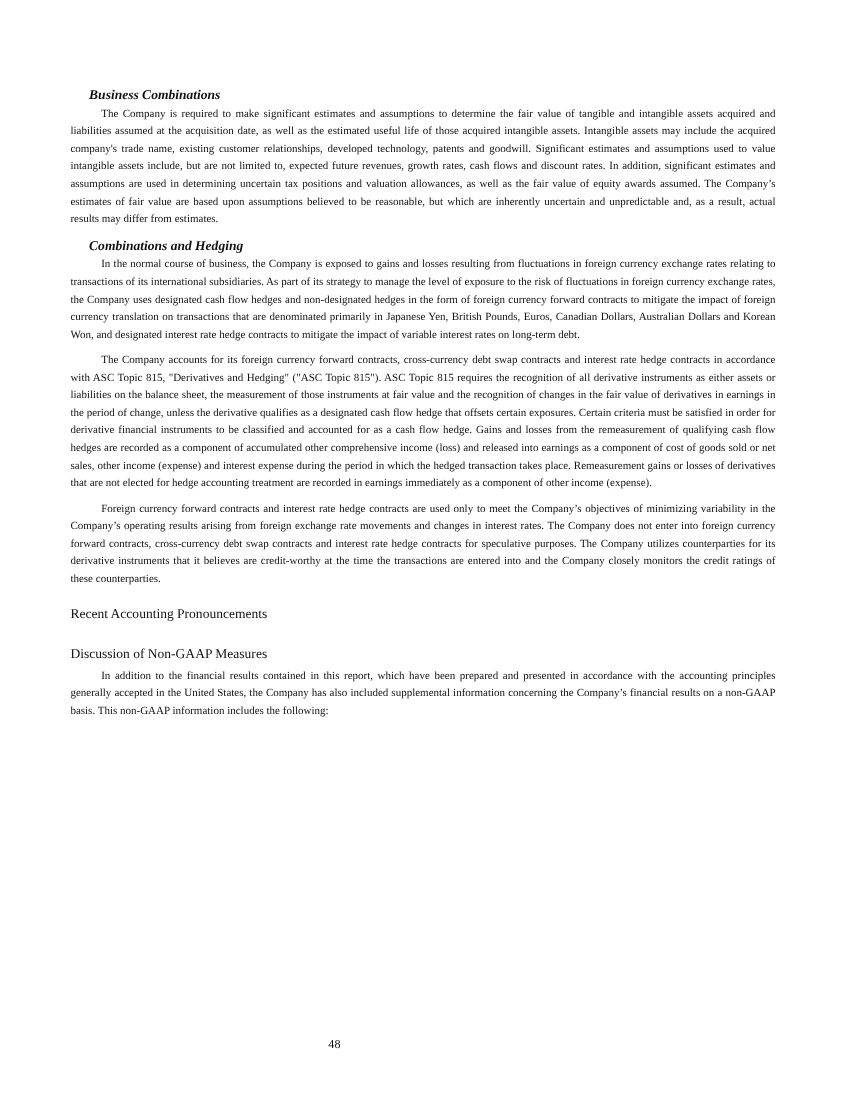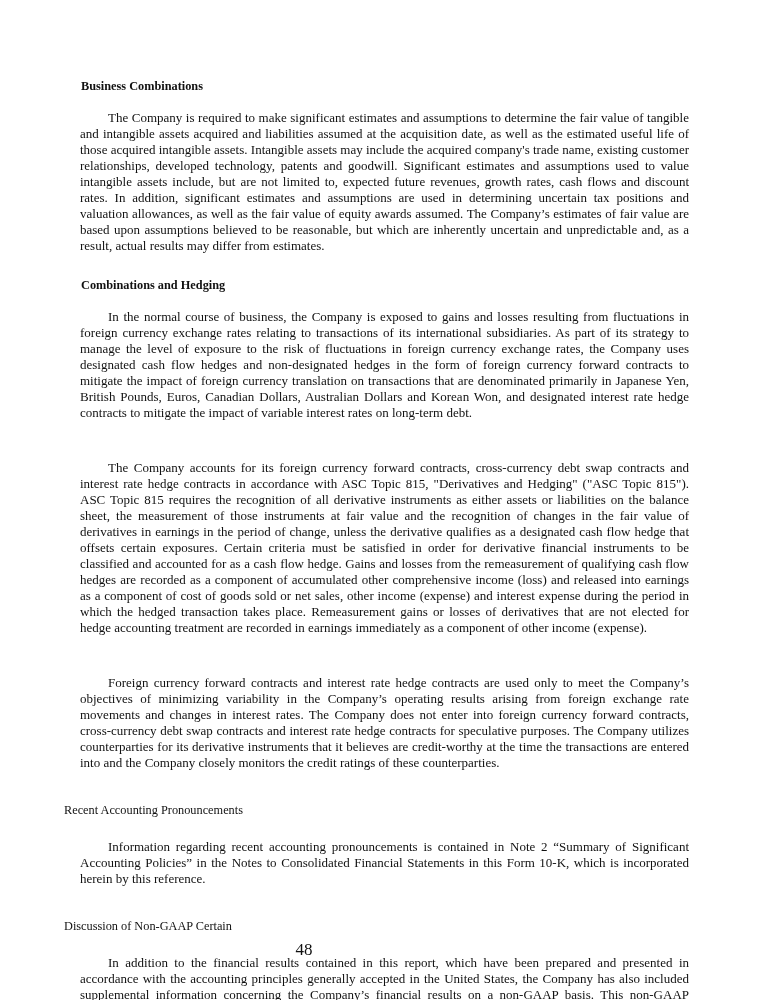--- a/index.html
+++ b/index.html
@@ -16,47 +16,48 @@
       color: #111111;
     }
     .page {
       position: absolute;
       left: 64px;
       top: 78px;
       width: 641px;
     }
     .subhead {
       font-weight: bold;
+      font-style: italic;
       font-size: 12.3px;
       line-height: 16px;
       margin: 0 0 2px 17px;
     }
     .head {
       font-weight: normal;
       font-size: 12.3px;
       line-height: 16px;
       margin: 0 0 2px 0;
     }
     .para {
-      font-size: 13px;
+      font-size: 10px;
       line-height: 16px;
       text-align: justify;
       text-indent: 28px;
-      margin: 16px;
+      margin: 0;
     }
     .gap-s { height: 7px; }
     .gap-m { height: 7px; }
     .gap-l { height: 15px; }
     .page-number {
       position: absolute;
       left: 0;
       width: 608px;
       top: 942px;
       text-align: center;
-      font-size: 17px;
+      font-size: 11px;
       line-height: 16px;
     }
   </style>
 </head>
 <body>
 
 <div class="page">
 
   <div class="subhead">Business Combinations</div>
   <p class="para">The Company is required to make significant estimates and assumptions to determine the fair value of tangible and intangible assets acquired and liabilities assumed at the acquisition date, as well as the estimated useful life of those acquired intangible assets. Intangible assets may include the acquired company's trade name, existing customer relationships, developed technology, patents and goodwill. Significant estimates and assumptions used to value intangible assets include, but are not limited to, expected future revenues, growth rates, cash flows and discount rates. In addition, significant estimates and assumptions are used in determining uncertain tax positions and valuation allowances, as well as the fair value of equity awards assumed. The Company’s estimates of fair value are based upon assumptions believed to be reasonable, but which are inherently uncertain and unpredictable and, as a result, actual results may differ from estimates.</p>
@@ -67,23 +68,22 @@
   <p class="para">In the normal course of business, the Company is exposed to gains and losses resulting from fluctuations in foreign currency exchange rates relating to transactions of its international subsidiaries. As part of its strategy to manage the level of exposure to the risk of fluctuations in foreign currency exchange rates, the Company uses designated cash flow hedges and non-designated hedges in the form of foreign currency forward contracts to mitigate the impact of foreign currency translation on transactions that are denominated primarily in Japanese Yen, British Pounds, Euros, Canadian Dollars, Australian Dollars and Korean Won, and designated interest rate hedge contracts to mitigate the impact of variable interest rates on long-term debt.</p>
   <div class="gap-m"></div>
   <p class="para">The Company accounts for its foreign currency forward contracts, cross-currency debt swap contracts and interest rate hedge contracts in accordance with ASC Topic 815, "Derivatives and Hedging" ("ASC Topic 815"). ASC Topic 815 requires the recognition of all derivative instruments as either assets or liabilities on the balance sheet, the measurement of those instruments at fair value and the recognition of changes in the fair value of derivatives in earnings in the period of change, unless the derivative qualifies as a designated cash flow hedge that offsets certain exposures. Certain criteria must be satisfied in order for derivative financial instruments to be classified and accounted for as a cash flow hedge. Gains and losses from the remeasurement of qualifying cash flow hedges are recorded as a component of accumulated other comprehensive income (loss) and released into earnings as a component of cost of goods sold or net sales, other income (expense) and interest expense during the period in which the hedged transaction takes place. Remeasurement gains or losses of derivatives that are not elected for hedge accounting treatment are recorded in earnings immediately as a component of other income (expense).</p>
   <div class="gap-m"></div>
   <p class="para">Foreign currency forward contracts and interest rate hedge contracts are used only to meet the Company’s objectives of minimizing variability in the Company’s operating results arising from foreign exchange rate movements and changes in interest rates. The Company does not enter into foreign currency forward contracts, cross-currency debt swap contracts and interest rate hedge contracts for speculative purposes. The Company utilizes counterparties for its derivative instruments that it believes are credit-worthy at the time the transactions are entered into and the Company closely monitors the credit ratings of these counterparties.</p>
 
   <div class="gap-l"></div>
 
   <div class="head">Recent Accounting Pronouncements</div>
   <div class="gap-s" style="height:3px"></div>
-  <p class="para">Information regarding recent accounting pronouncements is contained in Note 2 “Summary of Significant Accounting Policies” in the Notes to Consolidated Financial Statements in this Form 10-K, which is incorporated herein by this reference.</p>
 
   <div class="gap-l"></div>
 
-  <div class="head">Discussion of Non-GAAP Certain</div>
+  <div class="head">Discussion of Non-GAAP Measures</div>
   <div class="gap-s" style="height:3px"></div>
   <p class="para">In addition to the financial results contained in this report, which have been prepared and presented in accordance with the accounting principles generally accepted in the United States, the Company has also included supplemental information concerning the Company’s financial results on a non-GAAP basis. This non-GAAP information includes the following:</p>
 
 </div>
 
 <div class="page-number">48</div>
 
 </body></html>

